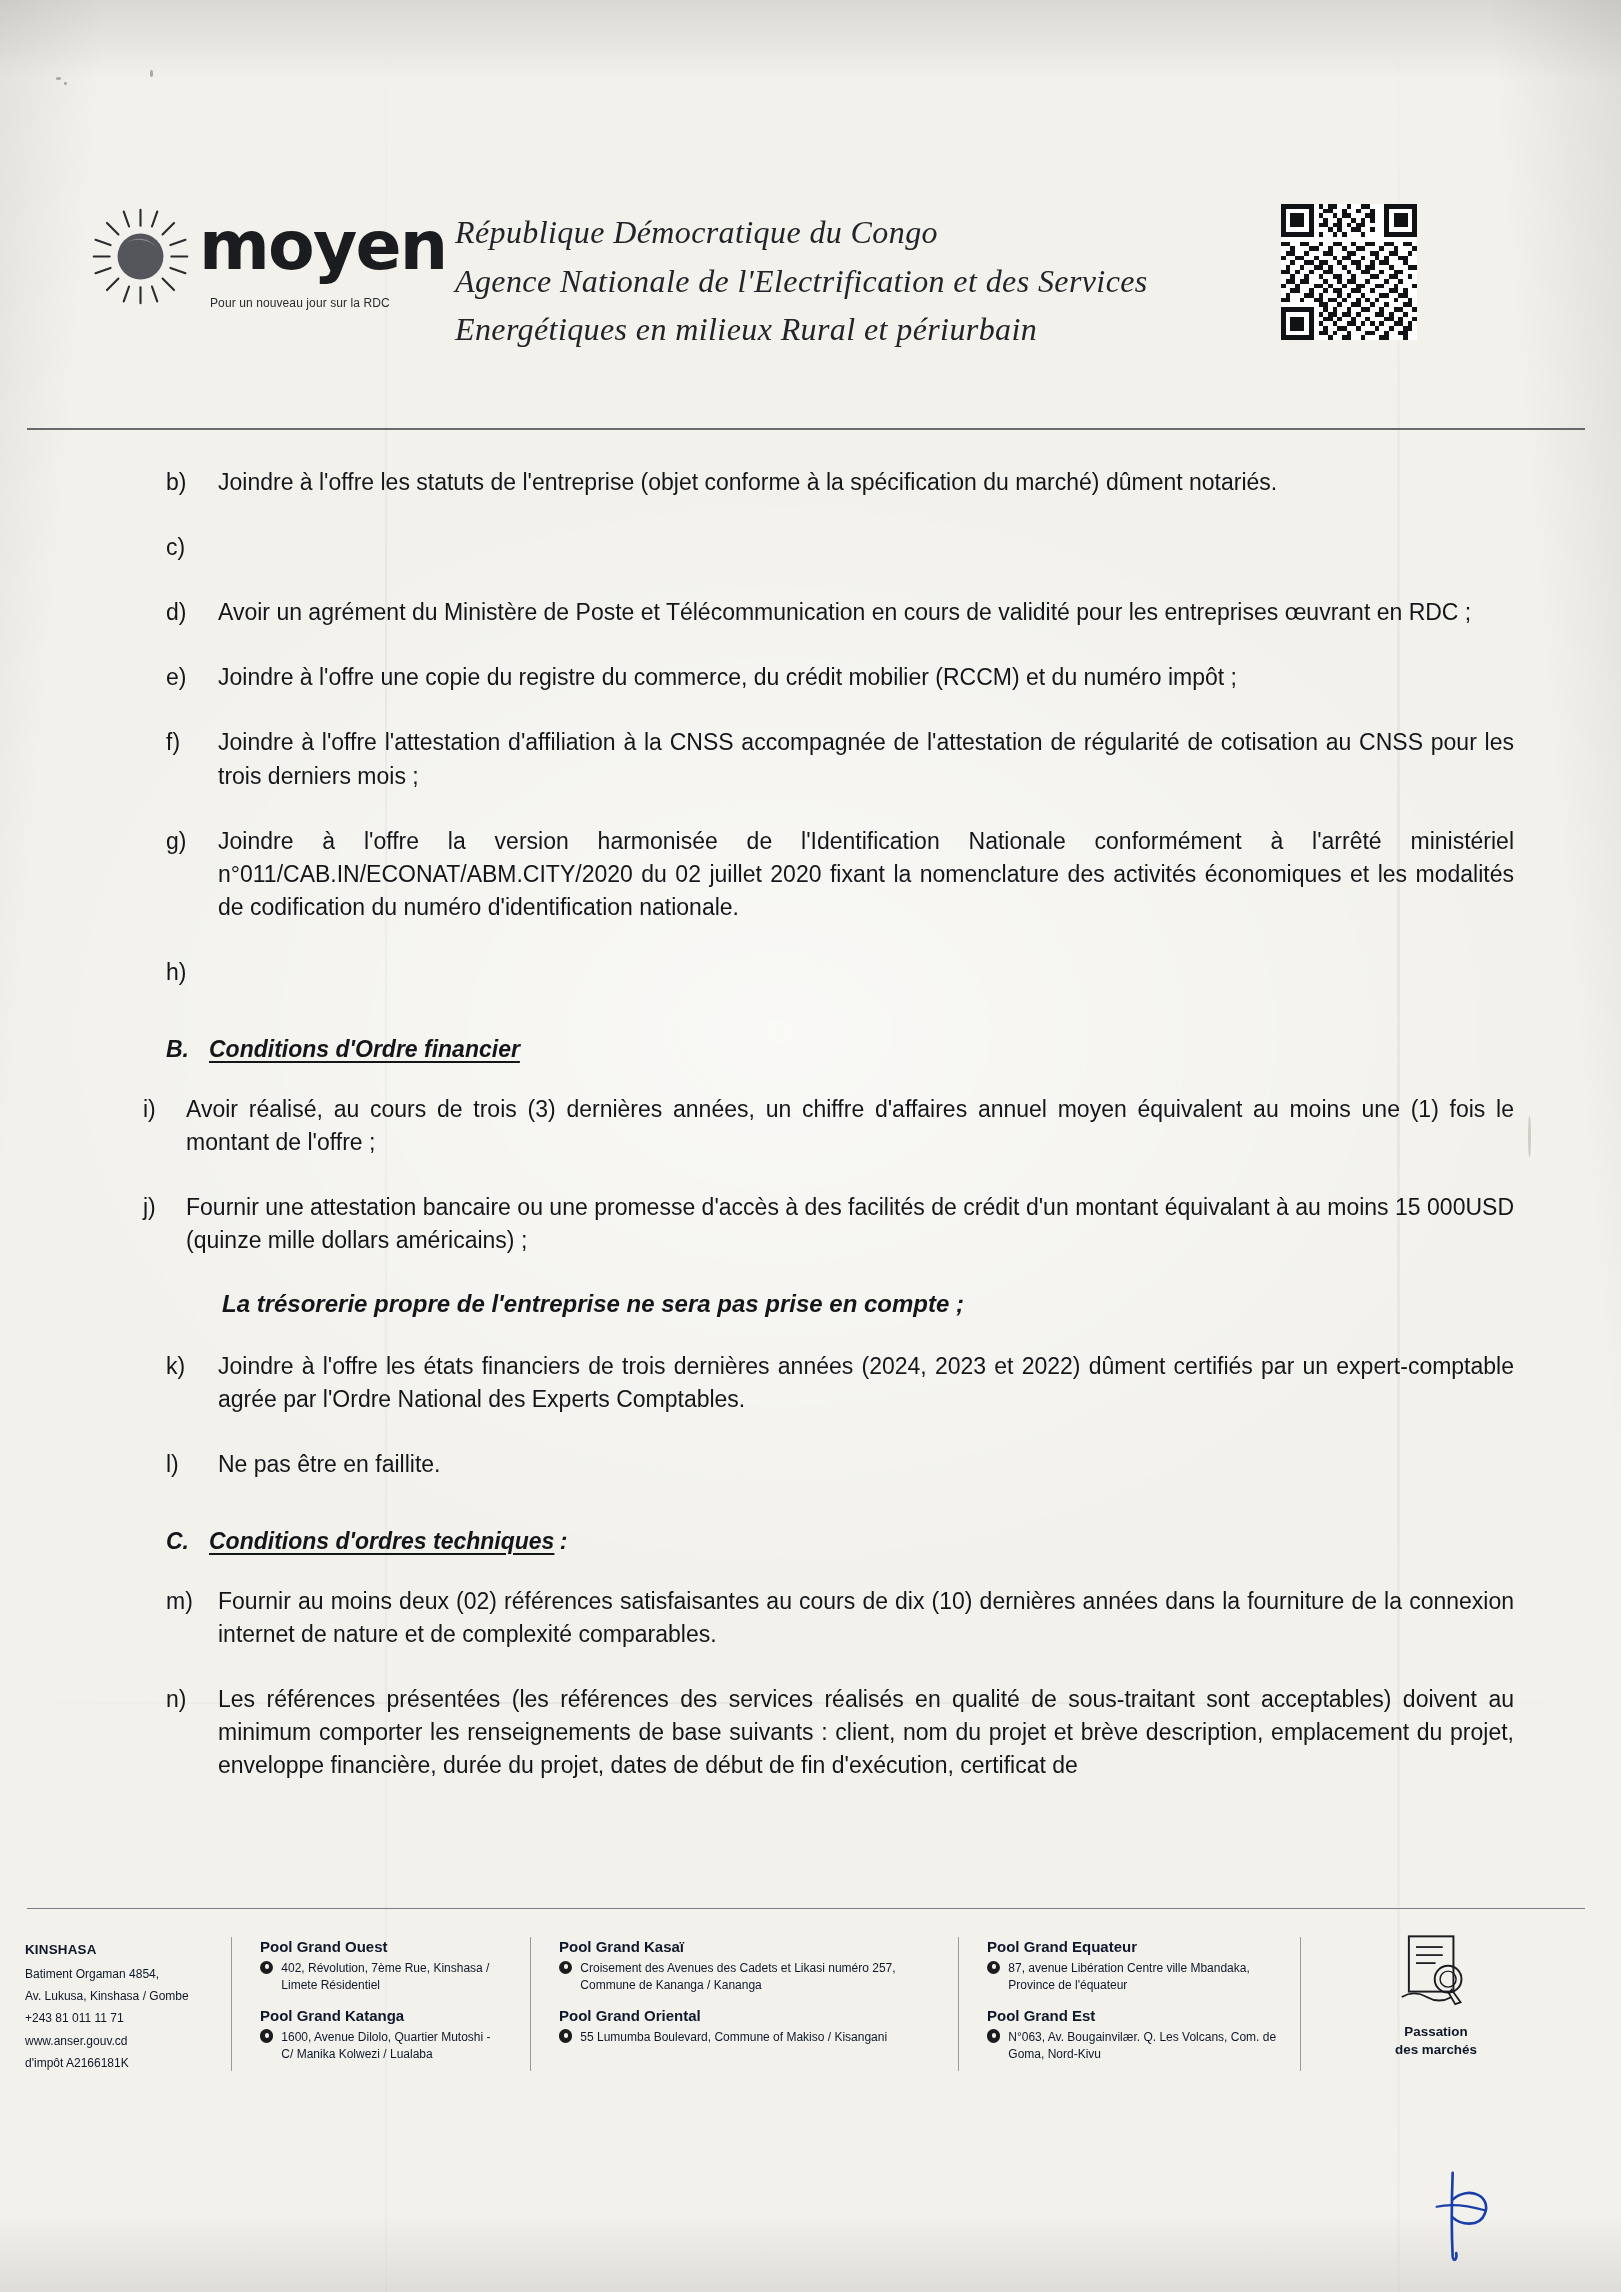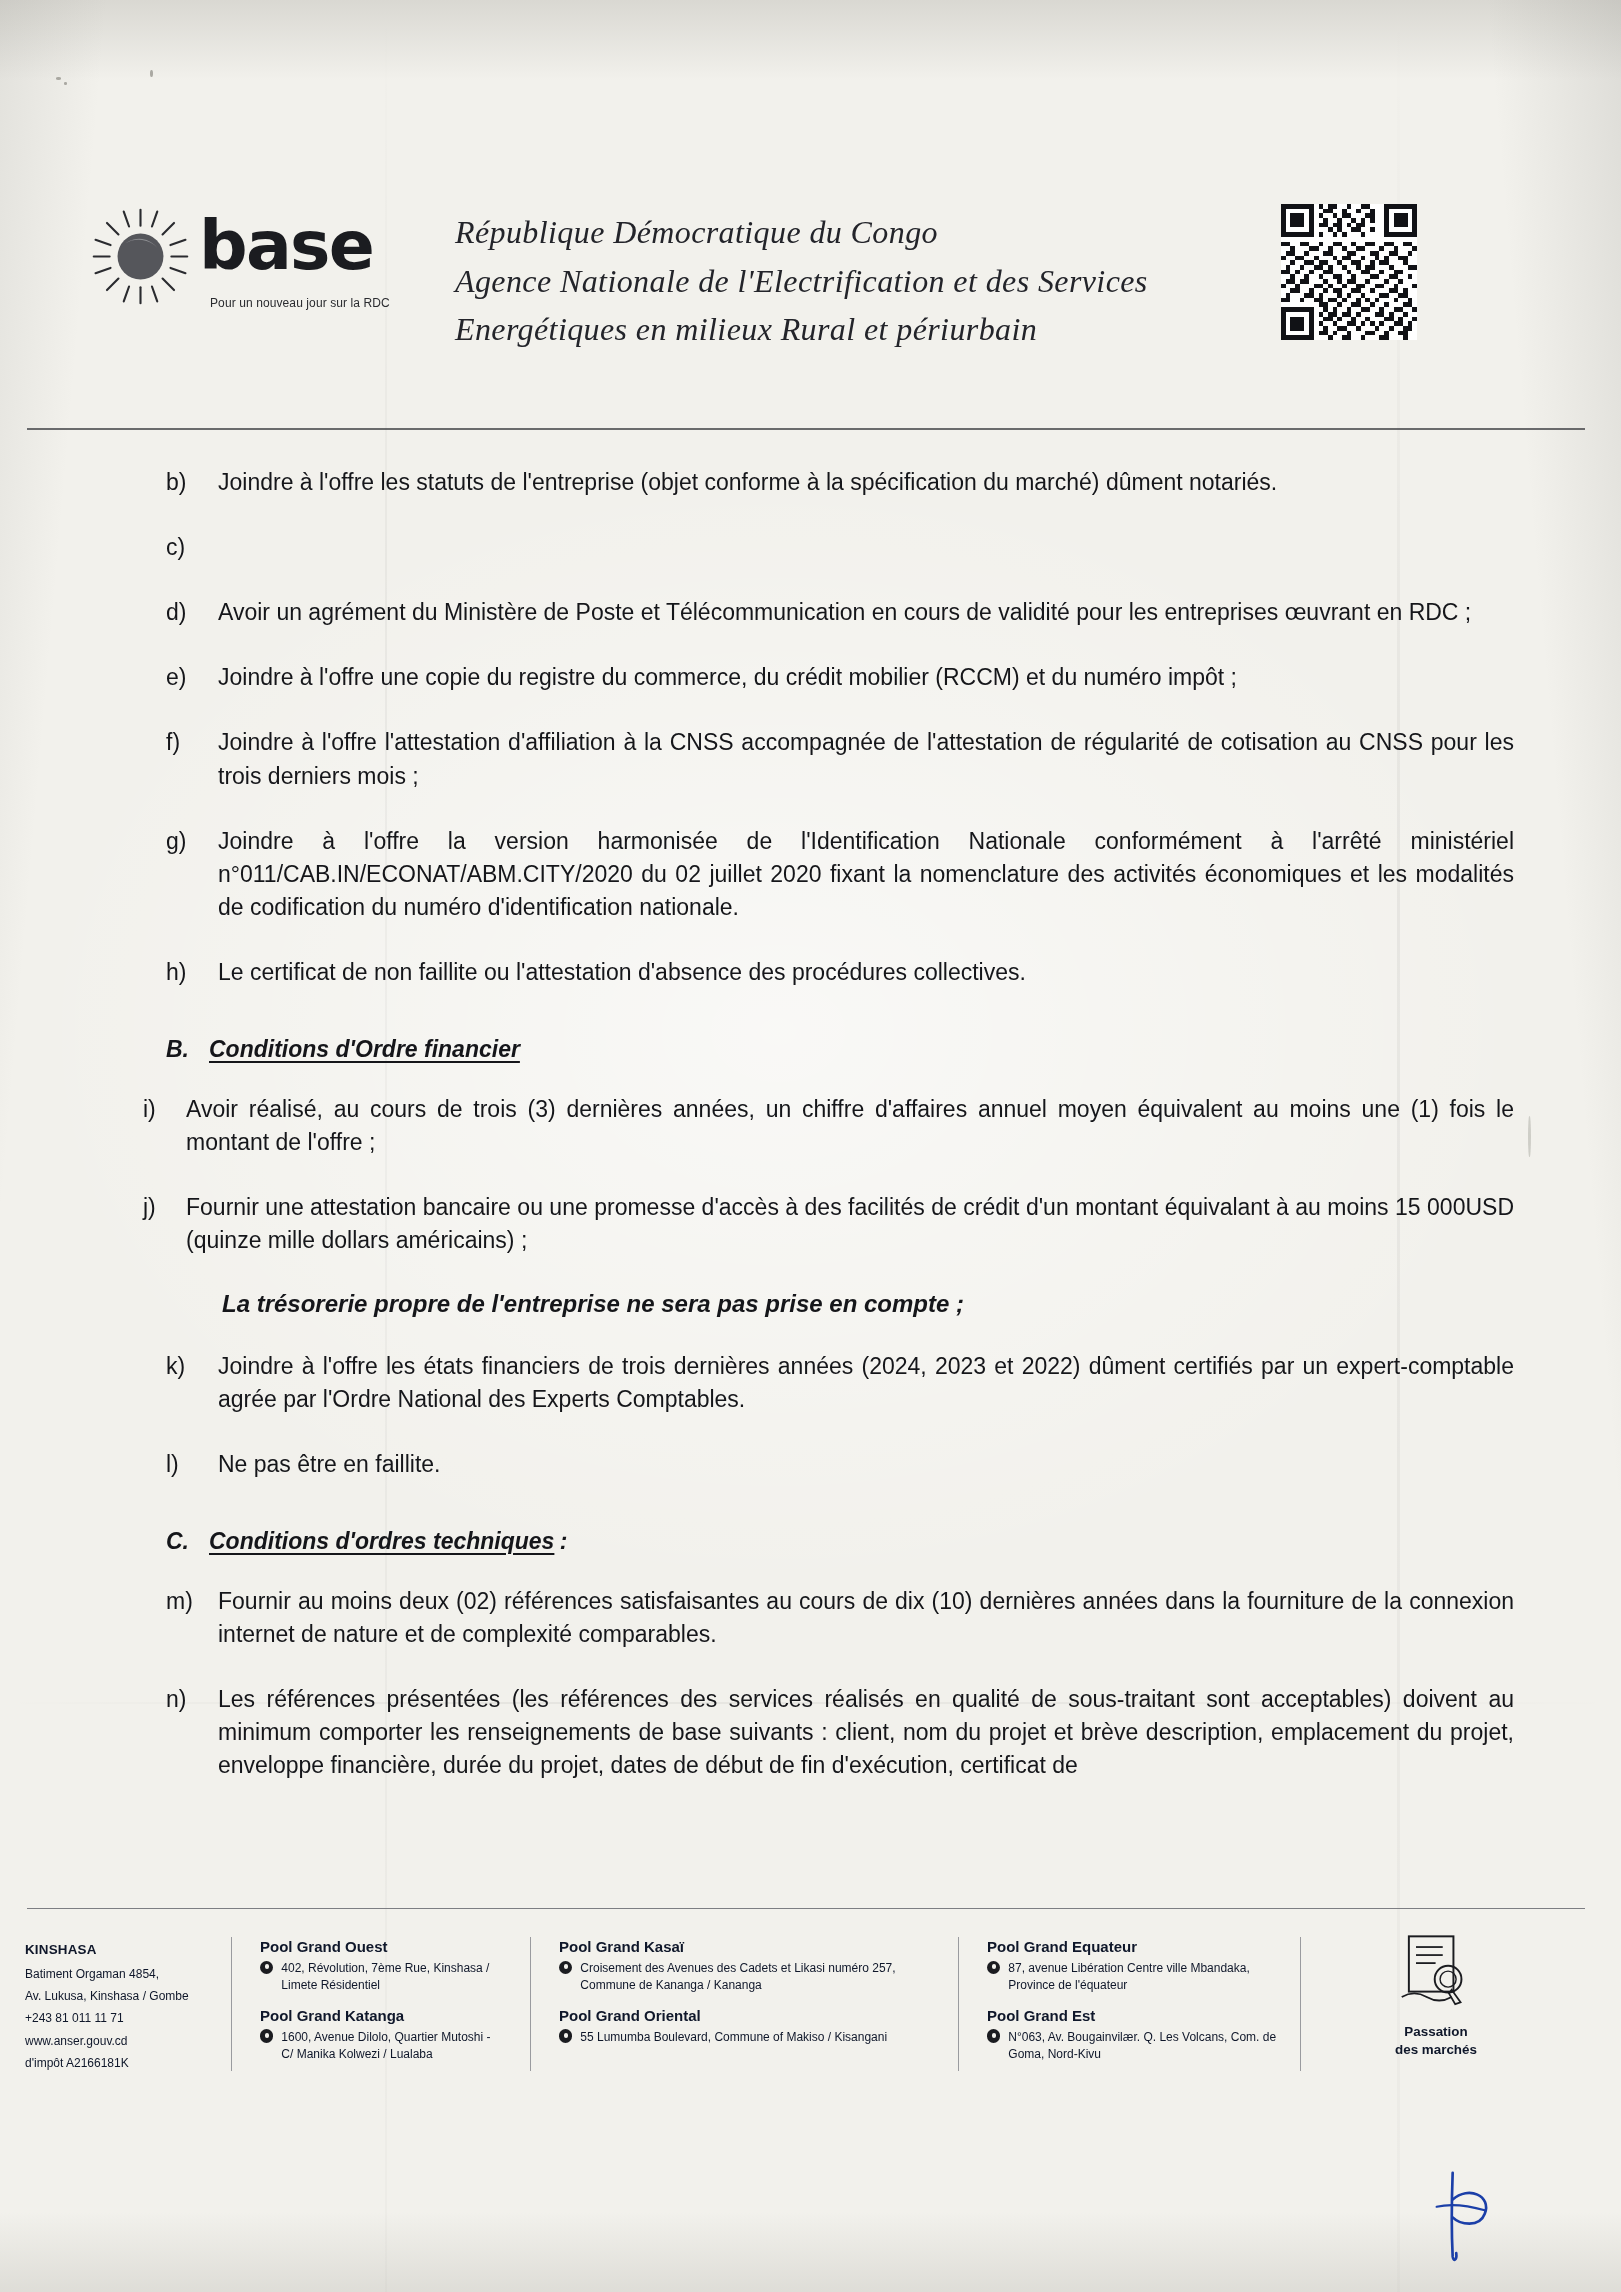--- a/index.html
+++ b/index.html
@@ -263,21 +263,21 @@
             <line x1="4" y1="36" x2="21" y2="42"></line>
             <line x1="4" y1="74" x2="21" y2="68"></line>
             <line x1="106" y1="36" x2="89" y2="42"></line>
             <line x1="106" y1="74" x2="89" y2="68"></line>
             <line x1="36" y1="106" x2="42" y2="89"></line>
             <line x1="74" y1="106" x2="68" y2="89"></line>
           </g>
           <circle cx="55" cy="55" r="26" fill="#55565b"></circle>
           <path d="M38 40 a26 26 0 0 1 36 5 a30 30 0 0 0 -36 -5 z" fill="#8d8e92"></path>
         </svg>
-        <div class="logo-word">base</div>
+        <div class="logo-word">moyen</div>
         <div class="logo-tag">Pour un nouveau jour sur la RDC</div>
       </div>
 
       <div class="ministry">
         <div>République Démocratique du Congo</div>
         <div>Agence Nationale de l'Electrification et des Services</div>
         <div>Energétiques en milieux Rural et périurbain</div>
       </div>
 
       <svg class="qr" viewBox="0 0 29 29" shape-rendering="crispEdges">
@@ -519,21 +519,20 @@
         <span class="txt">Joindre à l'offre l'attestation d'affiliation à la CNSS accompagnée de l'attestation de régularité de cotisation au CNSS pour les trois derniers mois ;</span>
       </div>
 
       <div class="item">
         <span class="marker">g)</span>
         <span class="txt">Joindre à l'offre la version harmonisée de l'Identification Nationale conformément à l'arrêté ministériel n°011/CAB.IN/ECONAT/ABM.CITY/2020 du 02 juillet 2020 fixant la nomenclature des activités économiques et les modalités de codification du numéro d'identification nationale.</span>
       </div>
 
       <div class="item">
         <span class="marker">h)</span>
-        <span class="txt">Le certificat de non faillite ou l'attestation d'absence des procédures collectives.</span>
       </div>
 
       <div class="section-head">
         <span class="sec-letter">B.</span>
         <span class="sec-title">Conditions d'Ordre financier</span>
       </div>
 
       <div class="item indent-less">
         <span class="marker">i)</span>
         <span class="txt">Avoir réalisé, au cours de trois (3) dernières années, un chiffre d'affaires annuel moyen équivalent au moins une (1) fois le montant de l'offre ;</span>

